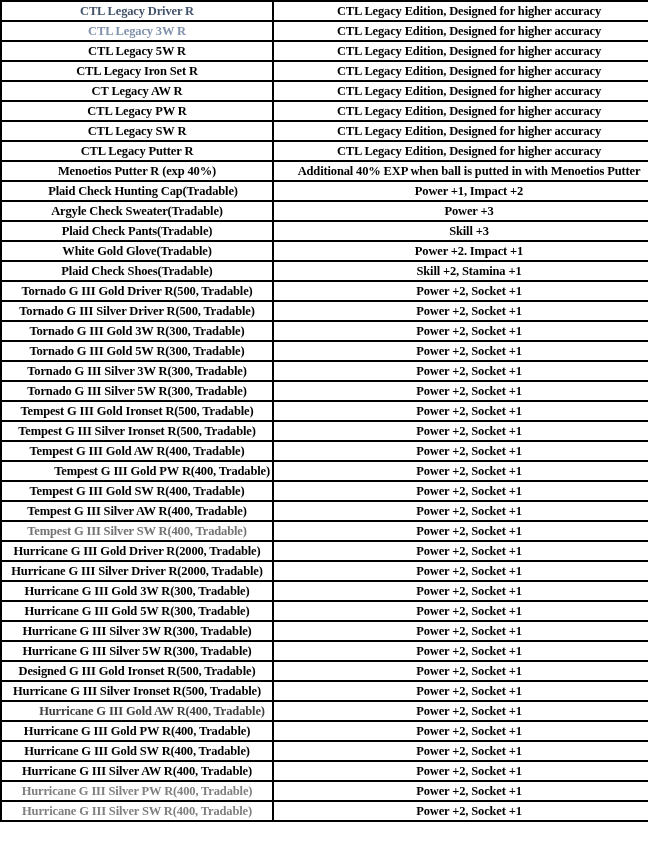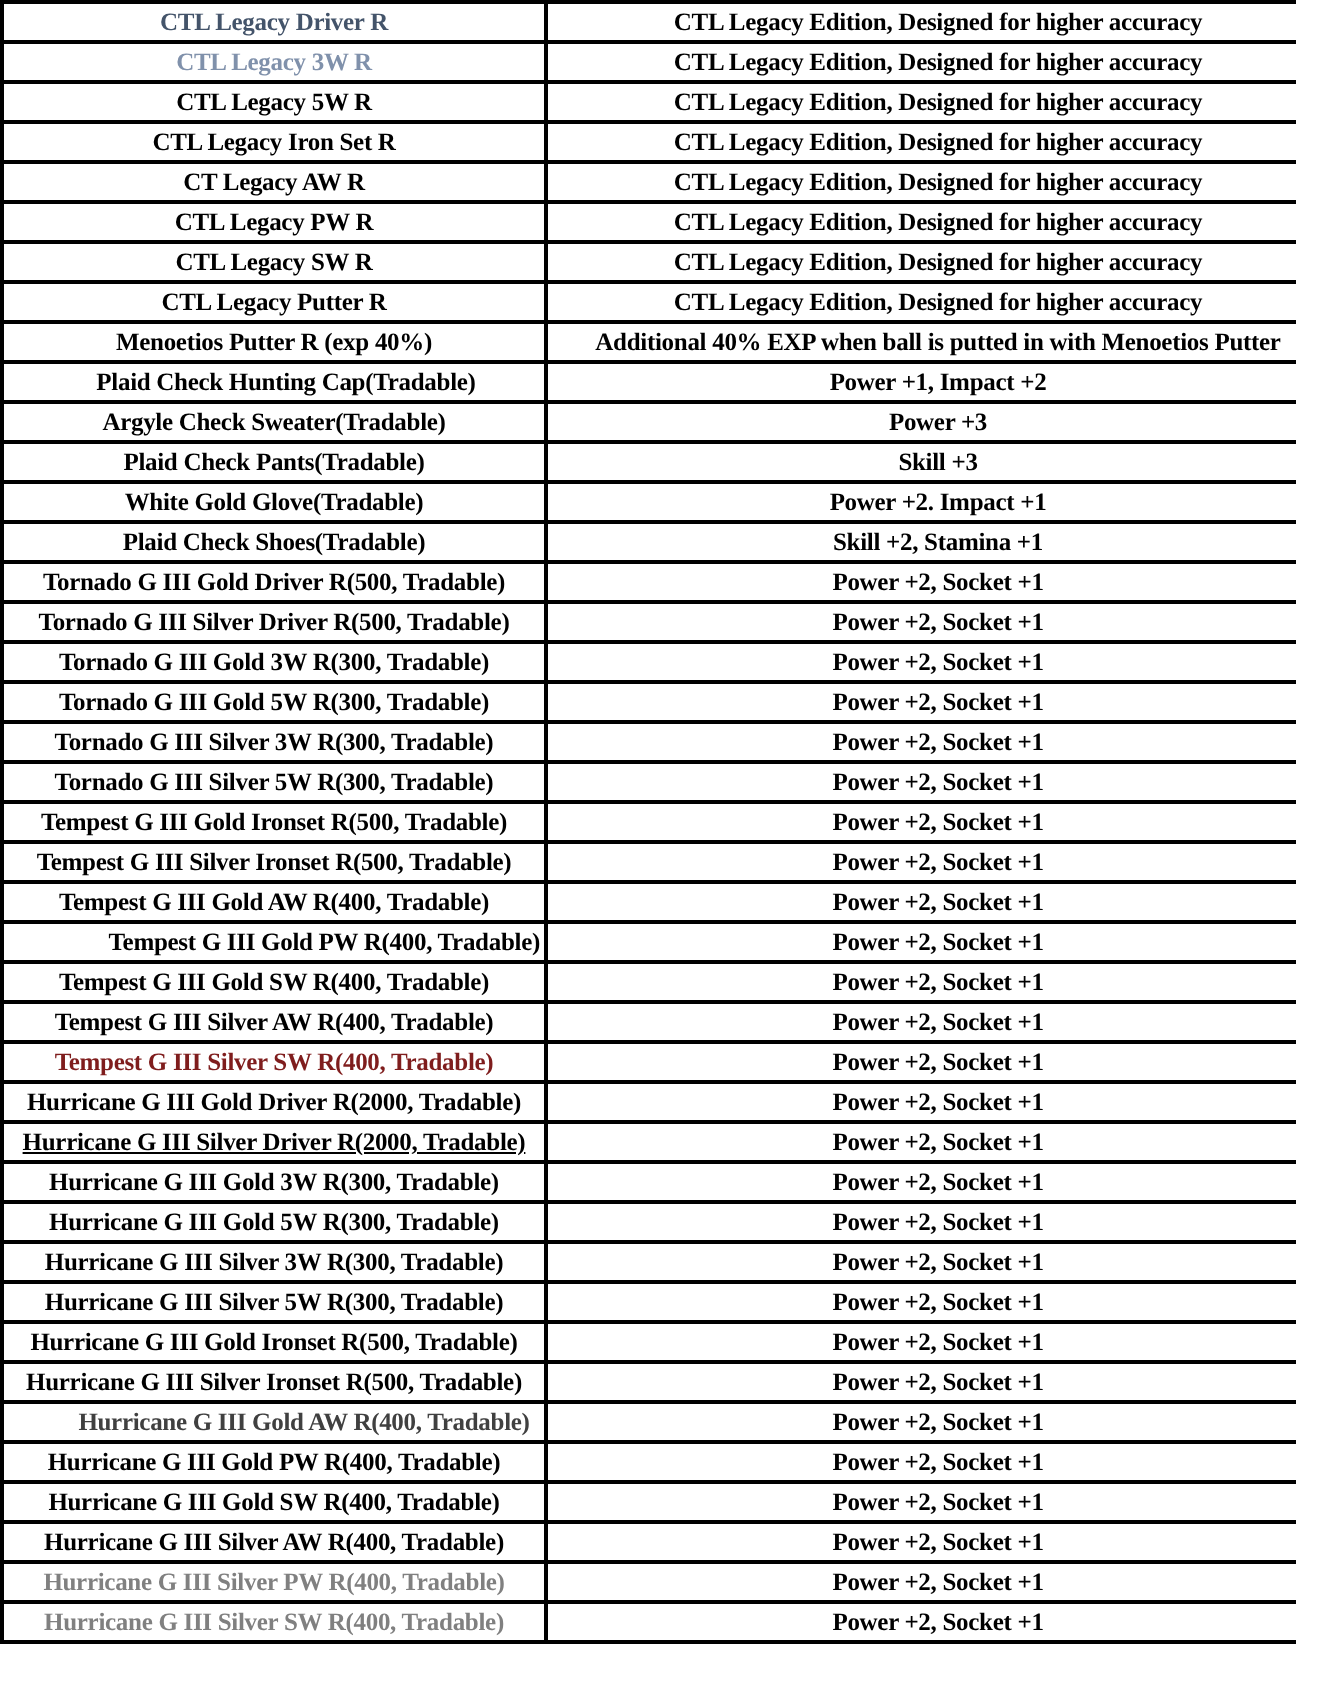--- a/index.html
+++ b/index.html
@@ -145,49 +145,49 @@
         </tr>
         <tr>
           <td style="color: rgb(0, 0, 0);">Tempest G III Gold SW R(400, Tradable)</td>
           <td>Power +2, Socket +1</td>
         </tr>
         <tr>
           <td style="color: rgb(0, 0, 0);">Tempest G III Silver AW R(400, Tradable)</td>
           <td>Power +2, Socket +1</td>
         </tr>
         <tr>
-          <td style="color: #7f1d1d;">Tempest G III Silver SW R(400, Tradable)</td>
+          <td style="color: #737373;">Tempest G III Silver SW R(400, Tradable)</td>
           <td>Power +2, Socket +1</td>
         </tr>
         <tr>
           <td style="color: rgb(0, 0, 0);">Hurricane G III Gold Driver R(2000, Tradable)</td>
           <td>Power +2, Socket +1</td>
         </tr>
         <tr>
-          <td style="color: rgb(0, 0, 0); text-decoration: underline;">Hurricane G III Silver Driver R(2000, Tradable)</td>
+          <td style="color: rgb(0, 0, 0);">Hurricane G III Silver Driver R(2000, Tradable)</td>
           <td>Power +2, Socket +1</td>
         </tr>
         <tr>
           <td style="color: rgb(0, 0, 0);">Hurricane G III Gold 3W R(300, Tradable)</td>
           <td>Power +2, Socket +1</td>
         </tr>
         <tr>
           <td style="color: rgb(0, 0, 0);">Hurricane G III Gold 5W R(300, Tradable)</td>
           <td>Power +2, Socket +1</td>
         </tr>
         <tr>
           <td style="color: rgb(0, 0, 0);">Hurricane G III Silver 3W R(300, Tradable)</td>
           <td>Power +2, Socket +1</td>
         </tr>
         <tr>
           <td style="color: rgb(0, 0, 0);">Hurricane G III Silver 5W R(300, Tradable)</td>
           <td>Power +2, Socket +1</td>
         </tr>
         <tr>
-          <td style="color: rgb(0, 0, 0);">Hurricane G III Gold Ironset R(500, Tradable)</td>
+          <td style="color: rgb(0, 0, 0);">Designed G III Gold Ironset R(500, Tradable)</td>
           <td>Power +2, Socket +1</td>
         </tr>
         <tr>
           <td style="color: rgb(0, 0, 0);">Hurricane G III Silver Ironset R(500, Tradable)</td>
           <td>Power +2, Socket +1</td>
         </tr>
         <tr>
           <td style="color: #404040; padding-left: 32px;">Hurricane G III Gold AW R(400, Tradable)</td>
           <td>Power +2, Socket +1</td>
         </tr>

